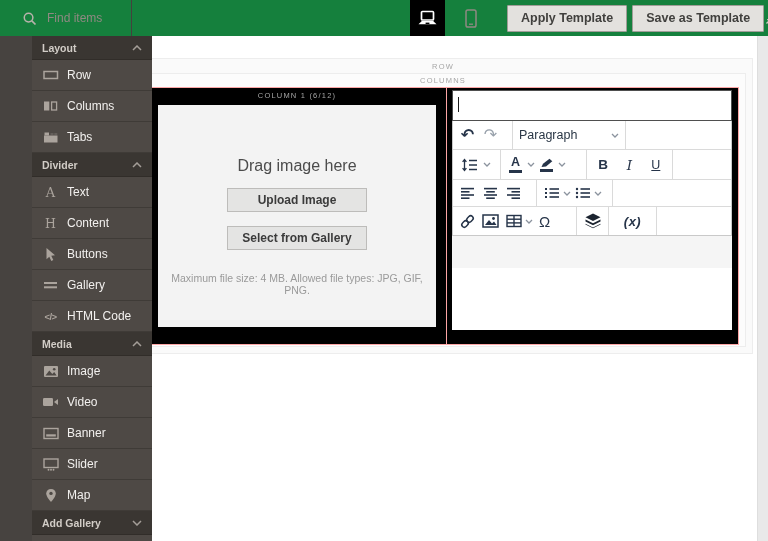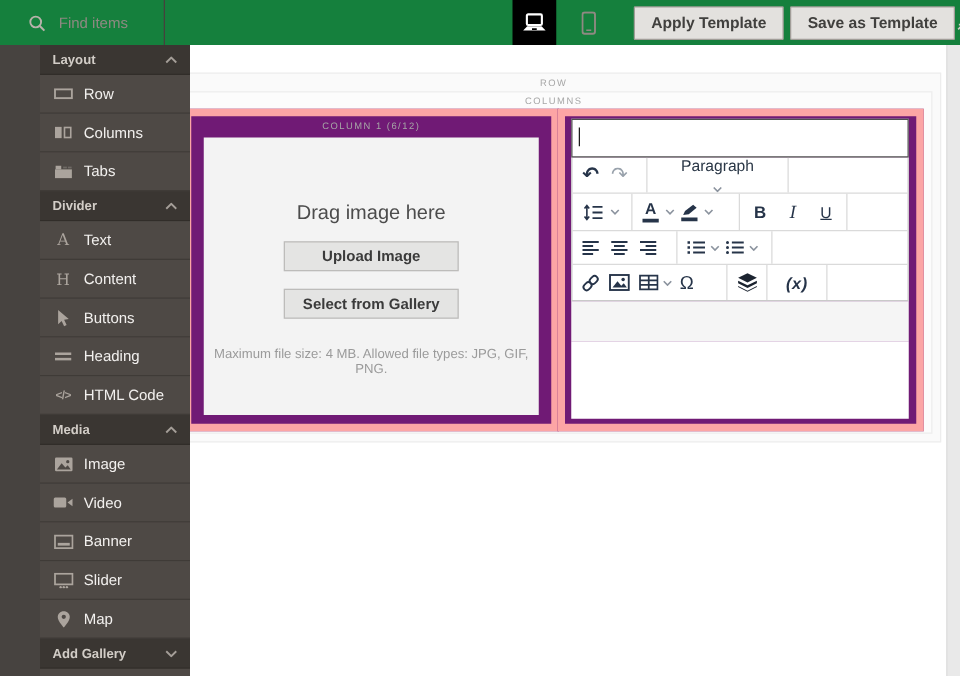--- a/index.html
+++ b/index.html
@@ -33,21 +33,21 @@
 
   
   .canvas{position:absolute;left:120px;top:36px;width:637px;height:505px;background:#fff;}
   .right-strip{position:absolute;left:757px;top:36px;width:11px;height:505px;background:#e9e9e9;border-left:1px solid #dedede;box-sizing:border-box;}
   .row-box{position:absolute;left:13px;top:22px;width:620px;height:296px;background:#fafafa;border:1px solid #ededed;box-sizing:border-box;}
   .mini-label{font-size:7.5px;letter-spacing:1.2px;color:#a6a6a6;text-align:center;line-height:10px;}
   .row-box>.mini-label{padding-top:3px;}
   .columns-box{margin:1px 6px 0 6px;border:1px solid #ededed;height:274px;box-sizing:border-box;background:#fcfcfc;}
   .columns-box>.mini-label{padding-top:2px;}
   .cols{display:flex;height:258px;margin-top:1px;}
-  .col{box-sizing:border-box;border:6px solid #fca5a5;height:100%;background:#701a75;}
+  .col{box-sizing:border-box;border:1px solid #fca5a5;height:100%;background:#000000;}
   .col1{margin-left:6px;width:300px;flex:none;}
   .col2{flex:1;margin-left:-1px;margin-right:6px;}
   .col-label{padding-top:3px;height:12px;}
 
   
   .col1-panel{margin:2px 10px 12px;background:#f3f3f3;height:222px;text-align:center;}
   .drag-text{padding-top:52px;font-size:16px;color:#4c4c4c;}
   .panel-btn{display:block;margin:0 auto;width:140px;height:24px;background:#e4e4e3;border:1px solid #bdbcba;
              font-size:12px;font-weight:bold;color:#3b3b3b;text-align:center;line-height:22px;box-sizing:border-box;cursor:pointer;}
   .panel-btn.first{margin-top:13px;}
@@ -192,21 +192,21 @@
       </span>
     <span>Buttons</span>
   </div>
   <div class="side-item">
     <span class="icon">
         <svg width="15" height="10" viewBox="0 0 15 10">
           <rect x="1" y="2" width="13" height="2" fill="currentColor"></rect>
           <rect x="1" y="6.3" width="13" height="2" fill="currentColor"></rect>
         </svg>
       </span>
-    <span>Heading</span>
+    <span>Gallery</span>
   </div>
   <div class="side-item">
     <span class="icon" style="font-size:9.5px;font-weight:bold;letter-spacing:-0.5px;">&lt;/&gt;</span>
     <span>HTML Code</span>
   </div>
 
   <div class="sec-header">
     <span>Media</span>
     <span class="chev">
         <svg width="10" height="6" viewBox="0 0 10 6">
@@ -303,21 +303,21 @@
 
               <div class="t-row r1">
                 <div class="t-group" style="width:60px;">
                   <div class="t-btn">
                       <span class="undo-glyph">↶</span>
                     </div>
                   <div class="t-btn">
                       <span class="redo-glyph">↷</span>
                     </div>
                 </div>
-                <div class="t-group dd" style="width:113px;flex-direction:column;">
+                <div class="t-group dd" style="width:113px;">
                   <span class="dd-label">Paragraph</span>
                   <span>
                       <svg width="8" height="5" viewBox="0 0 8 5">
                         <path d="M1 1 L4 4 L7 1" fill="none" stroke="#8b939e" stroke-width="1.3"></path>
                       </svg>
                     </span>
                 </div>
               </div>
 
               <div class="t-row r2">

